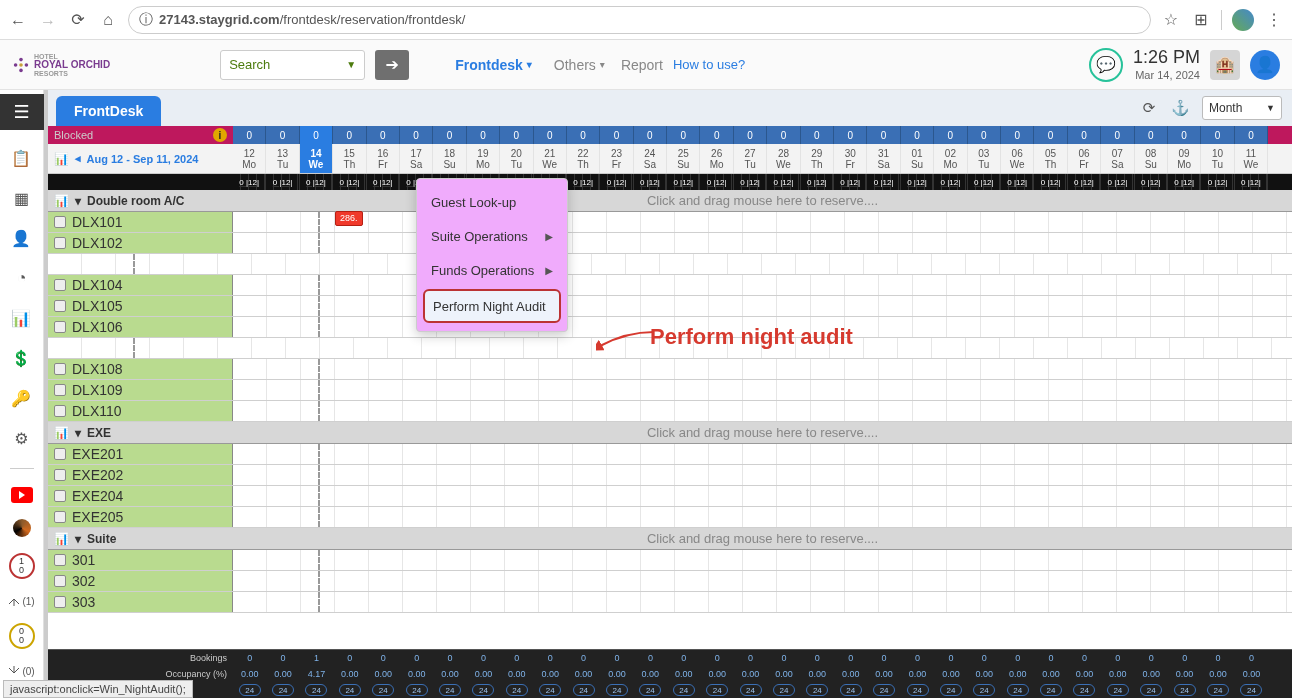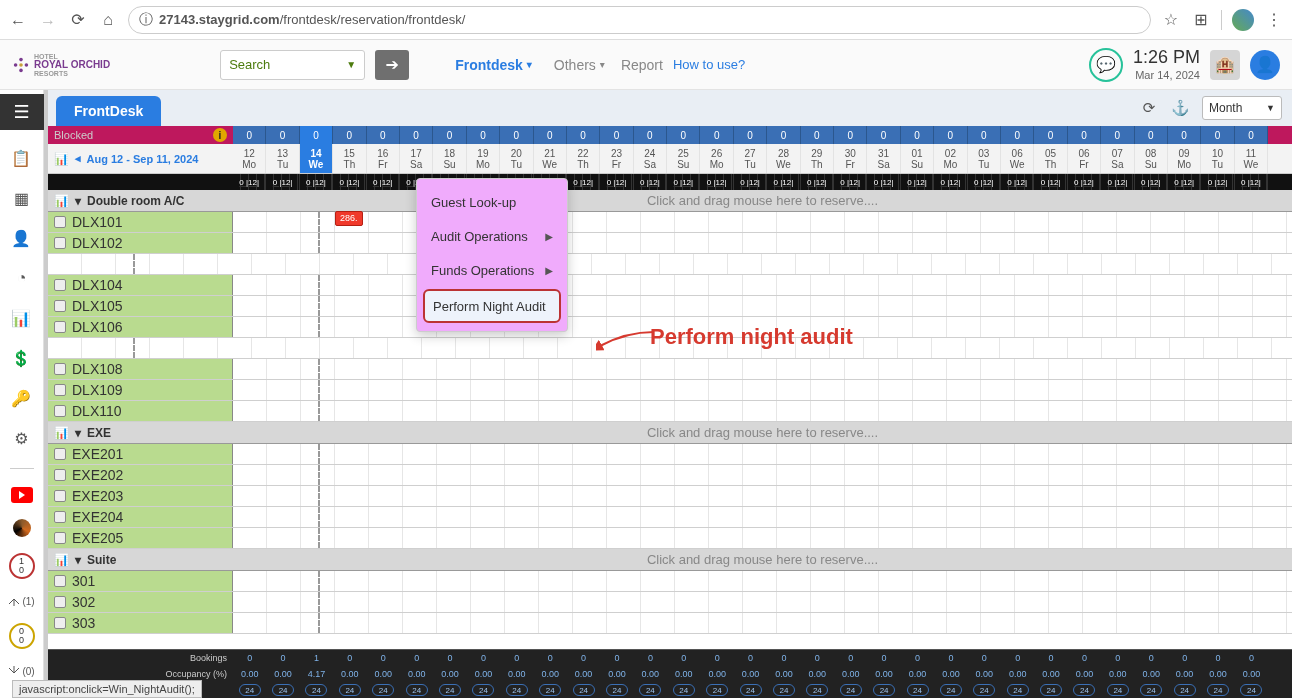--- a/index.html
+++ b/index.html
@@ -91,21 +91,21 @@
   
   .dropdown { position:absolute; left:416px; top:88px; width:152px; background:#f0abfc; border:1px solid #ccc; border-radius:4px; box-shadow:0 4px 12px rgba(0,0,0,.2); z-index:50; padding:6px 0;}
   .dd-item { height:34px; display:flex; align-items:center; justify-content:space-between; padding:0 14px; font-size:13px; color:#333; cursor:pointer;}
   .dd-item.hl { background:#eef3fb; border:2px solid #b33; border-radius:6px; margin:2px 6px; padding:0 8px;}
   .dd-item .arr { font-size:10px; color:#555;}
   
   .anno-arrow { position:absolute; left:596px; top:238px; z-index:60;}
   .anno-arrow svg { width:60px; height:24px; }
   .anno-text { position:absolute; left:650px; top:234px; color:#d63a2f; font-size:22px; font-weight:600; z-index:60;}
   
-  .status-bar { position:absolute; left:12px; bottom:0; height:18px; background:#eee; border:1px solid #bbb; padding:0 6px; font-size:11px; color:#444; display:flex; align-items:center; z-index:70;}
+  .status-bar { position:absolute; left:3px; bottom:0; height:18px; background:#eee; border:1px solid #bbb; padding:0 6px; font-size:11px; color:#444; display:flex; align-items:center; z-index:70;}
   
   .count-strip, .dates, .times, .fcells { overflow:hidden;}
 </style>
 </head>
 <body>
 
 <div class="browser-bar">
   <div class="bicon">←</div>
   <div class="bicon" style="color:#bbb">→</div>
   <div class="bicon">⟳</div>
@@ -521,27 +521,20 @@
         <div class="room-row">
           <div class="room-lab">
             <span class="chk"></span>
             <span>EXE202</span>
           </div>
           <div class="room-grid"></div>
         </div>
         <div class="room-row">
           <div class="room-lab">
             <span class="chk"></span>
-            <span>EXE203</span>
-          </div>
-          <div class="room-grid"></div>
-        </div>
-        <div class="room-row">
-          <div class="room-lab">
-            <span class="chk"></span>
             <span>EXE204</span>
           </div>
           <div class="room-grid"></div>
         </div>
         <div class="room-row">
           <div class="room-lab">
             <span class="chk"></span>
             <span>EXE205</span>
           </div>
           <div class="room-grid"></div>
@@ -749,21 +742,21 @@
           </div>
       </div>
     </div>
   </div>
 
   <div class="dropdown" id="dropdown">
       <div class="dd-item">
         <span>Guest Look-up</span>
       </div>
       <div class="dd-item">
-        <span>Audit Operations</span>
+        <span>Suite Operations</span>
         <span class="arr">▶</span>
       </div>
       <div class="dd-item">
         <span>Funds Operations</span>
         <span class="arr">▶</span>
       </div>
       <div class="dd-item hl">
         <span>Perform Night Audit</span>
       </div>
     </div>

